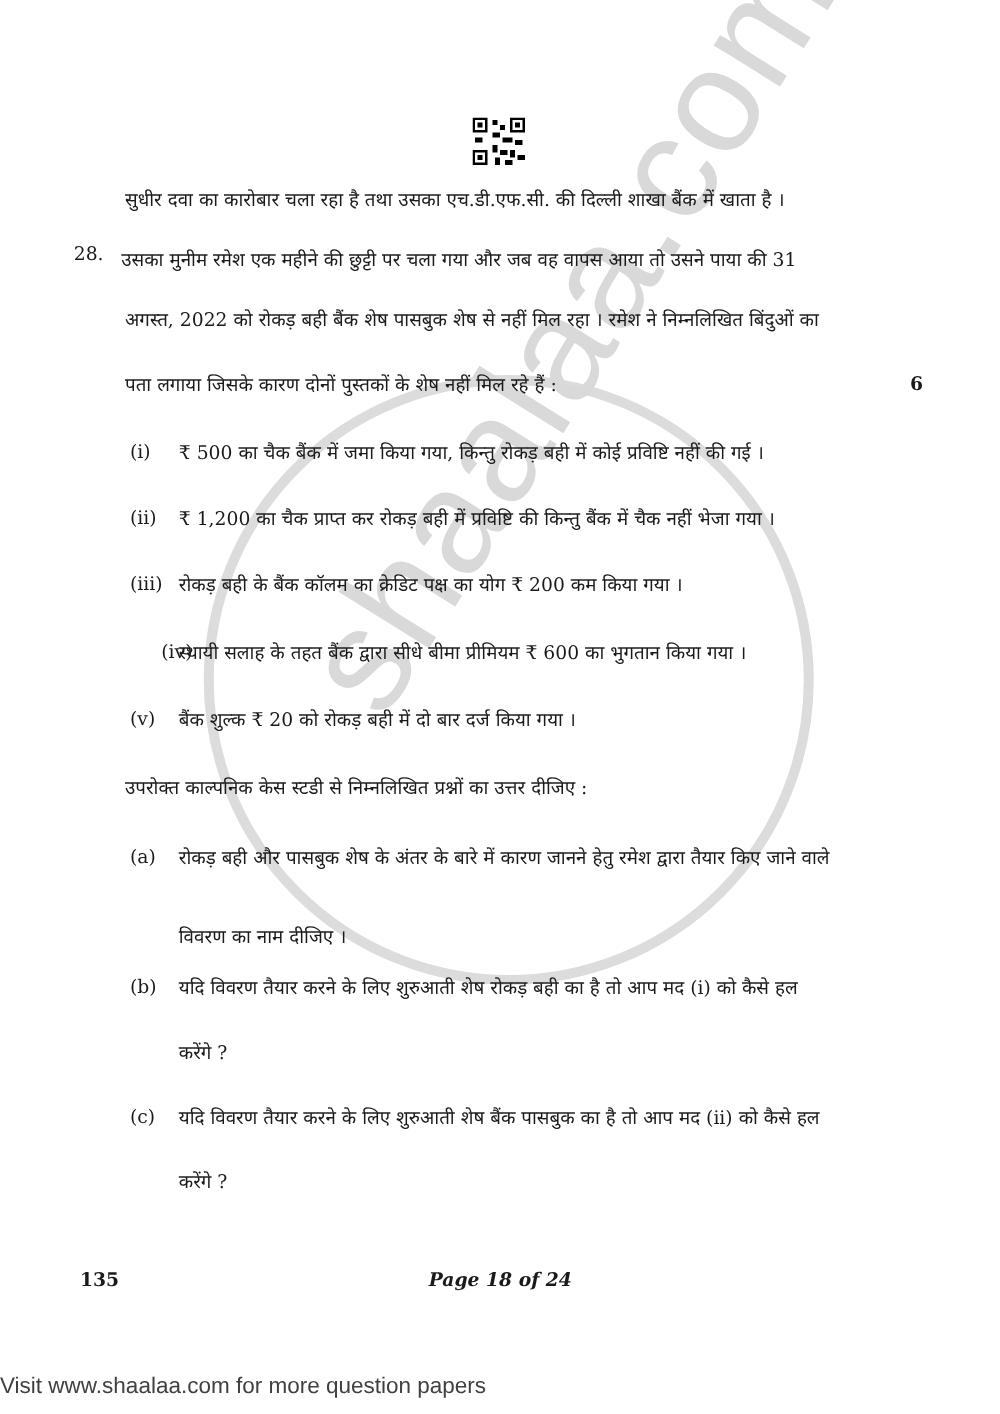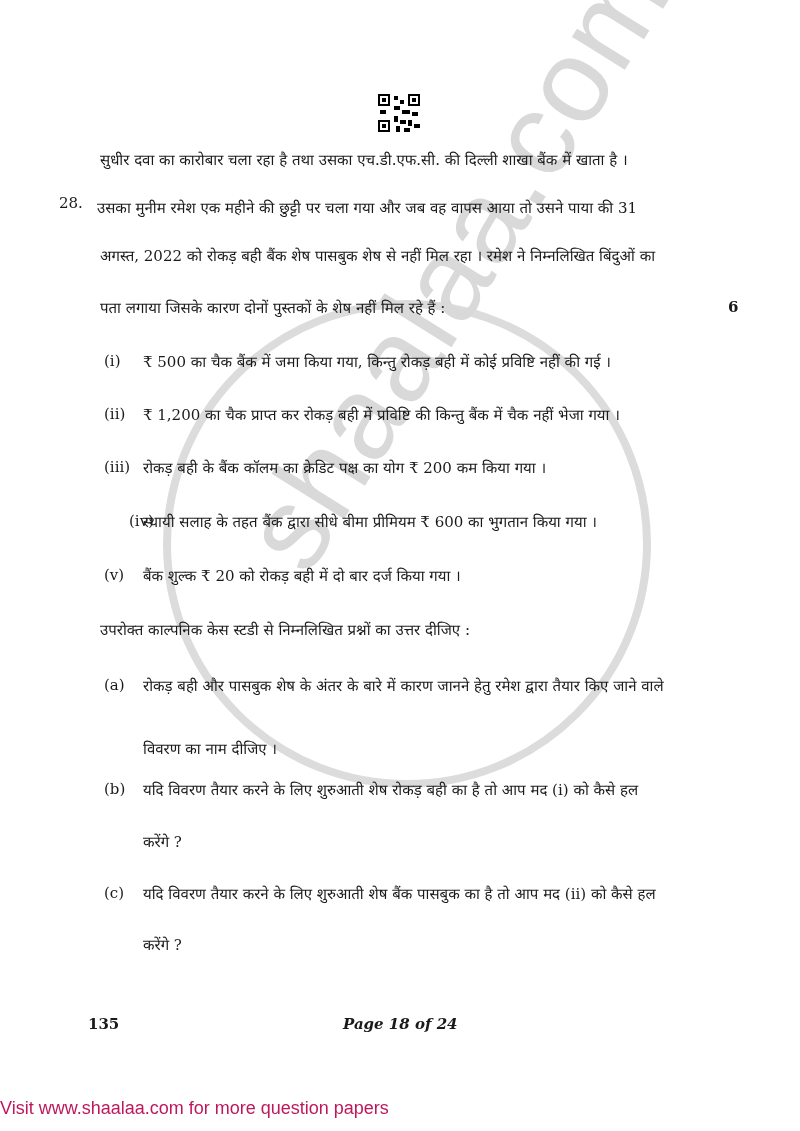--- a/index.html
+++ b/index.html
@@ -14,23 +14,23 @@
     }
     .watermark-text {
       position: absolute; left: 215px; top: 520px; font-family: "Liberation Sans", sans-serif;
       font-size: 118px; color: #d9d9d9; transform: rotate(-58deg); transform-origin: left top;
       letter-spacing: 2px; white-space: nowrap;
     }
     .line { position: absolute; font-size: 15px; white-space: nowrap; line-height: 20px; }
     .qnum { position: absolute; left: 59px; top: 150px; font-size: 15px; margin-top: 44px; }
     .marks { position: absolute; left: 728px; top: 298px; font-size: 15px; font-weight: bold; }
     .label { position: absolute; left: 104px; font-size: 15px; }
-    .footer-code { position: absolute; left: 64px; top: 1015px; font-size: 15px; font-weight: bold; margin-left: 24px; }
+    .footer-code { position: absolute; left: 64px; top: 1015px; font-size: 15px; font-weight: bold; }
     .footer-page { position: absolute; left: 343px; top: 1015px; font-size: 15px; font-weight: bold; font-style: italic; }
-    .visit { position: absolute; left: 0px; top: 1098px; font-family: "Liberation Sans", sans-serif; font-size: 18px; color: #be185d; }
+    .visit { position: absolute; left: 0px; top: 1098px; font-family: "Liberation Sans", sans-serif; font-size: 18px; color: #404040; }
   </style>
 </head>
 <body>
 
 <svg class="qr" viewBox="0 0 21 19">
   <rect x="0" y="0" width="6" height="6" fill="#000"></rect>
     <rect x="1" y="1" width="4" height="4" fill="#fff"></rect>
     <rect x="2" y="2" width="2" height="2" fill="#000"></rect>
   <rect x="15" y="0" width="6" height="6" fill="#000"></rect>
     <rect x="16" y="1" width="4" height="4" fill="#fff"></rect>

